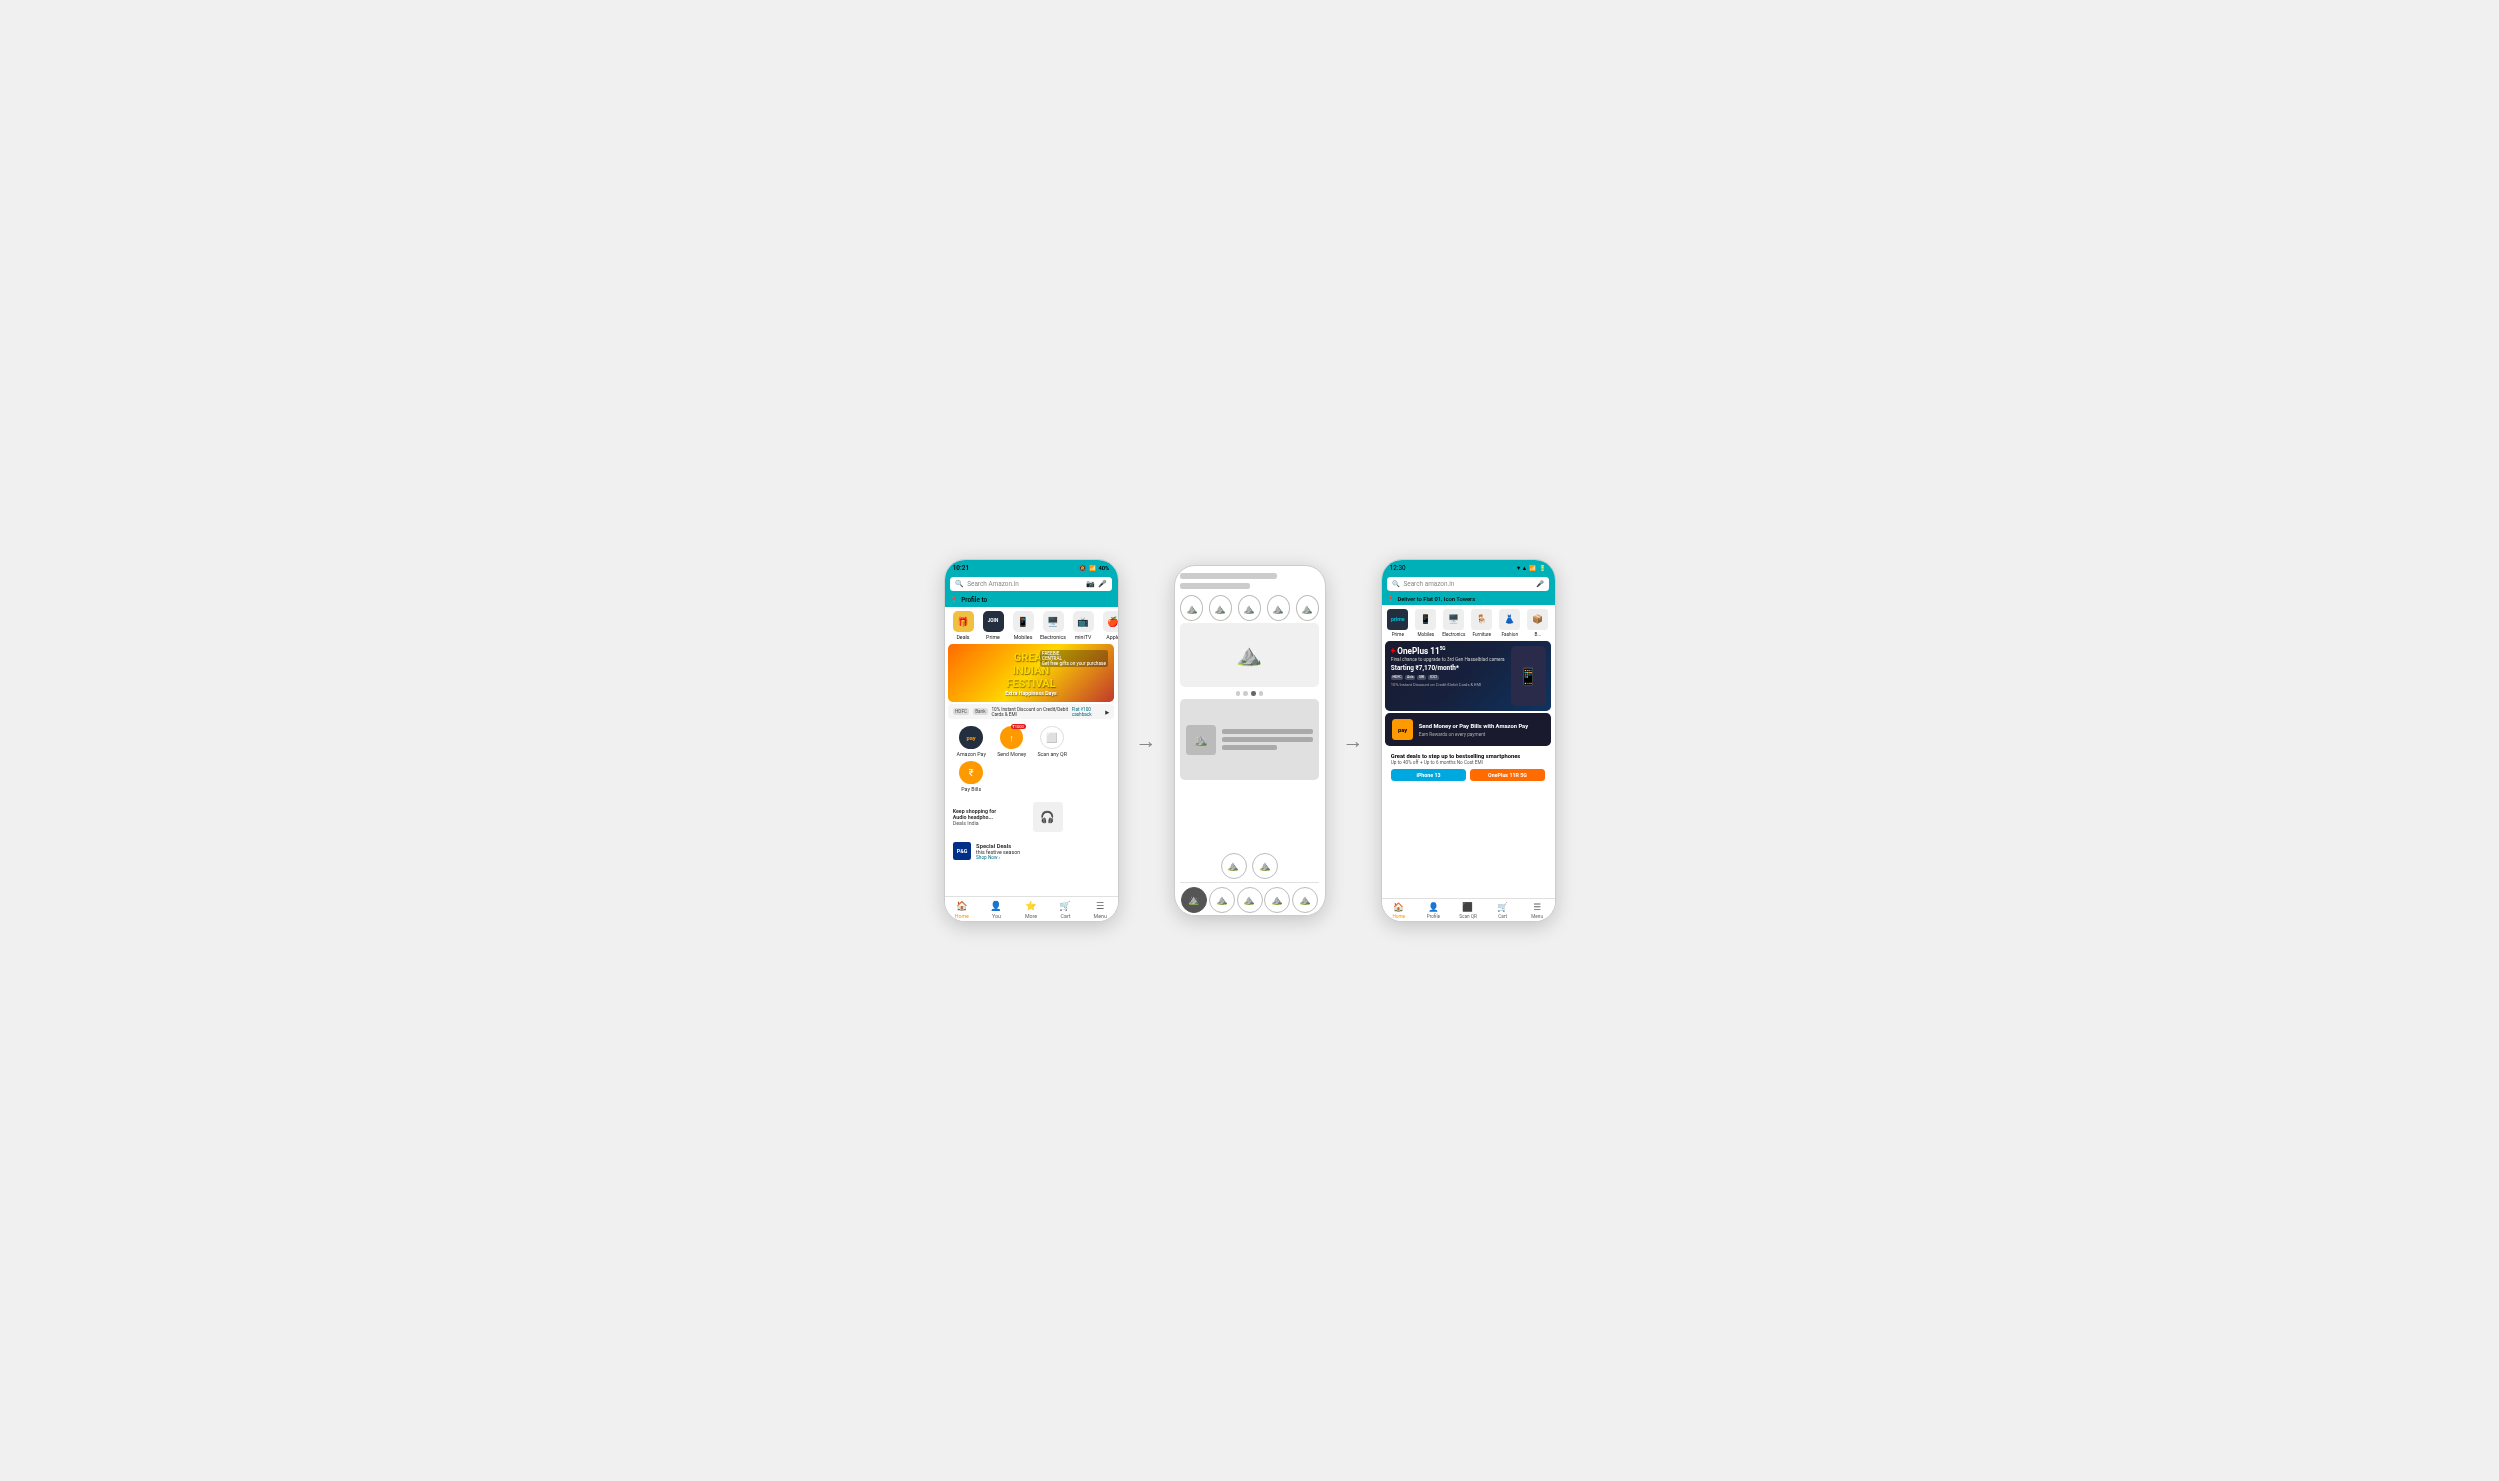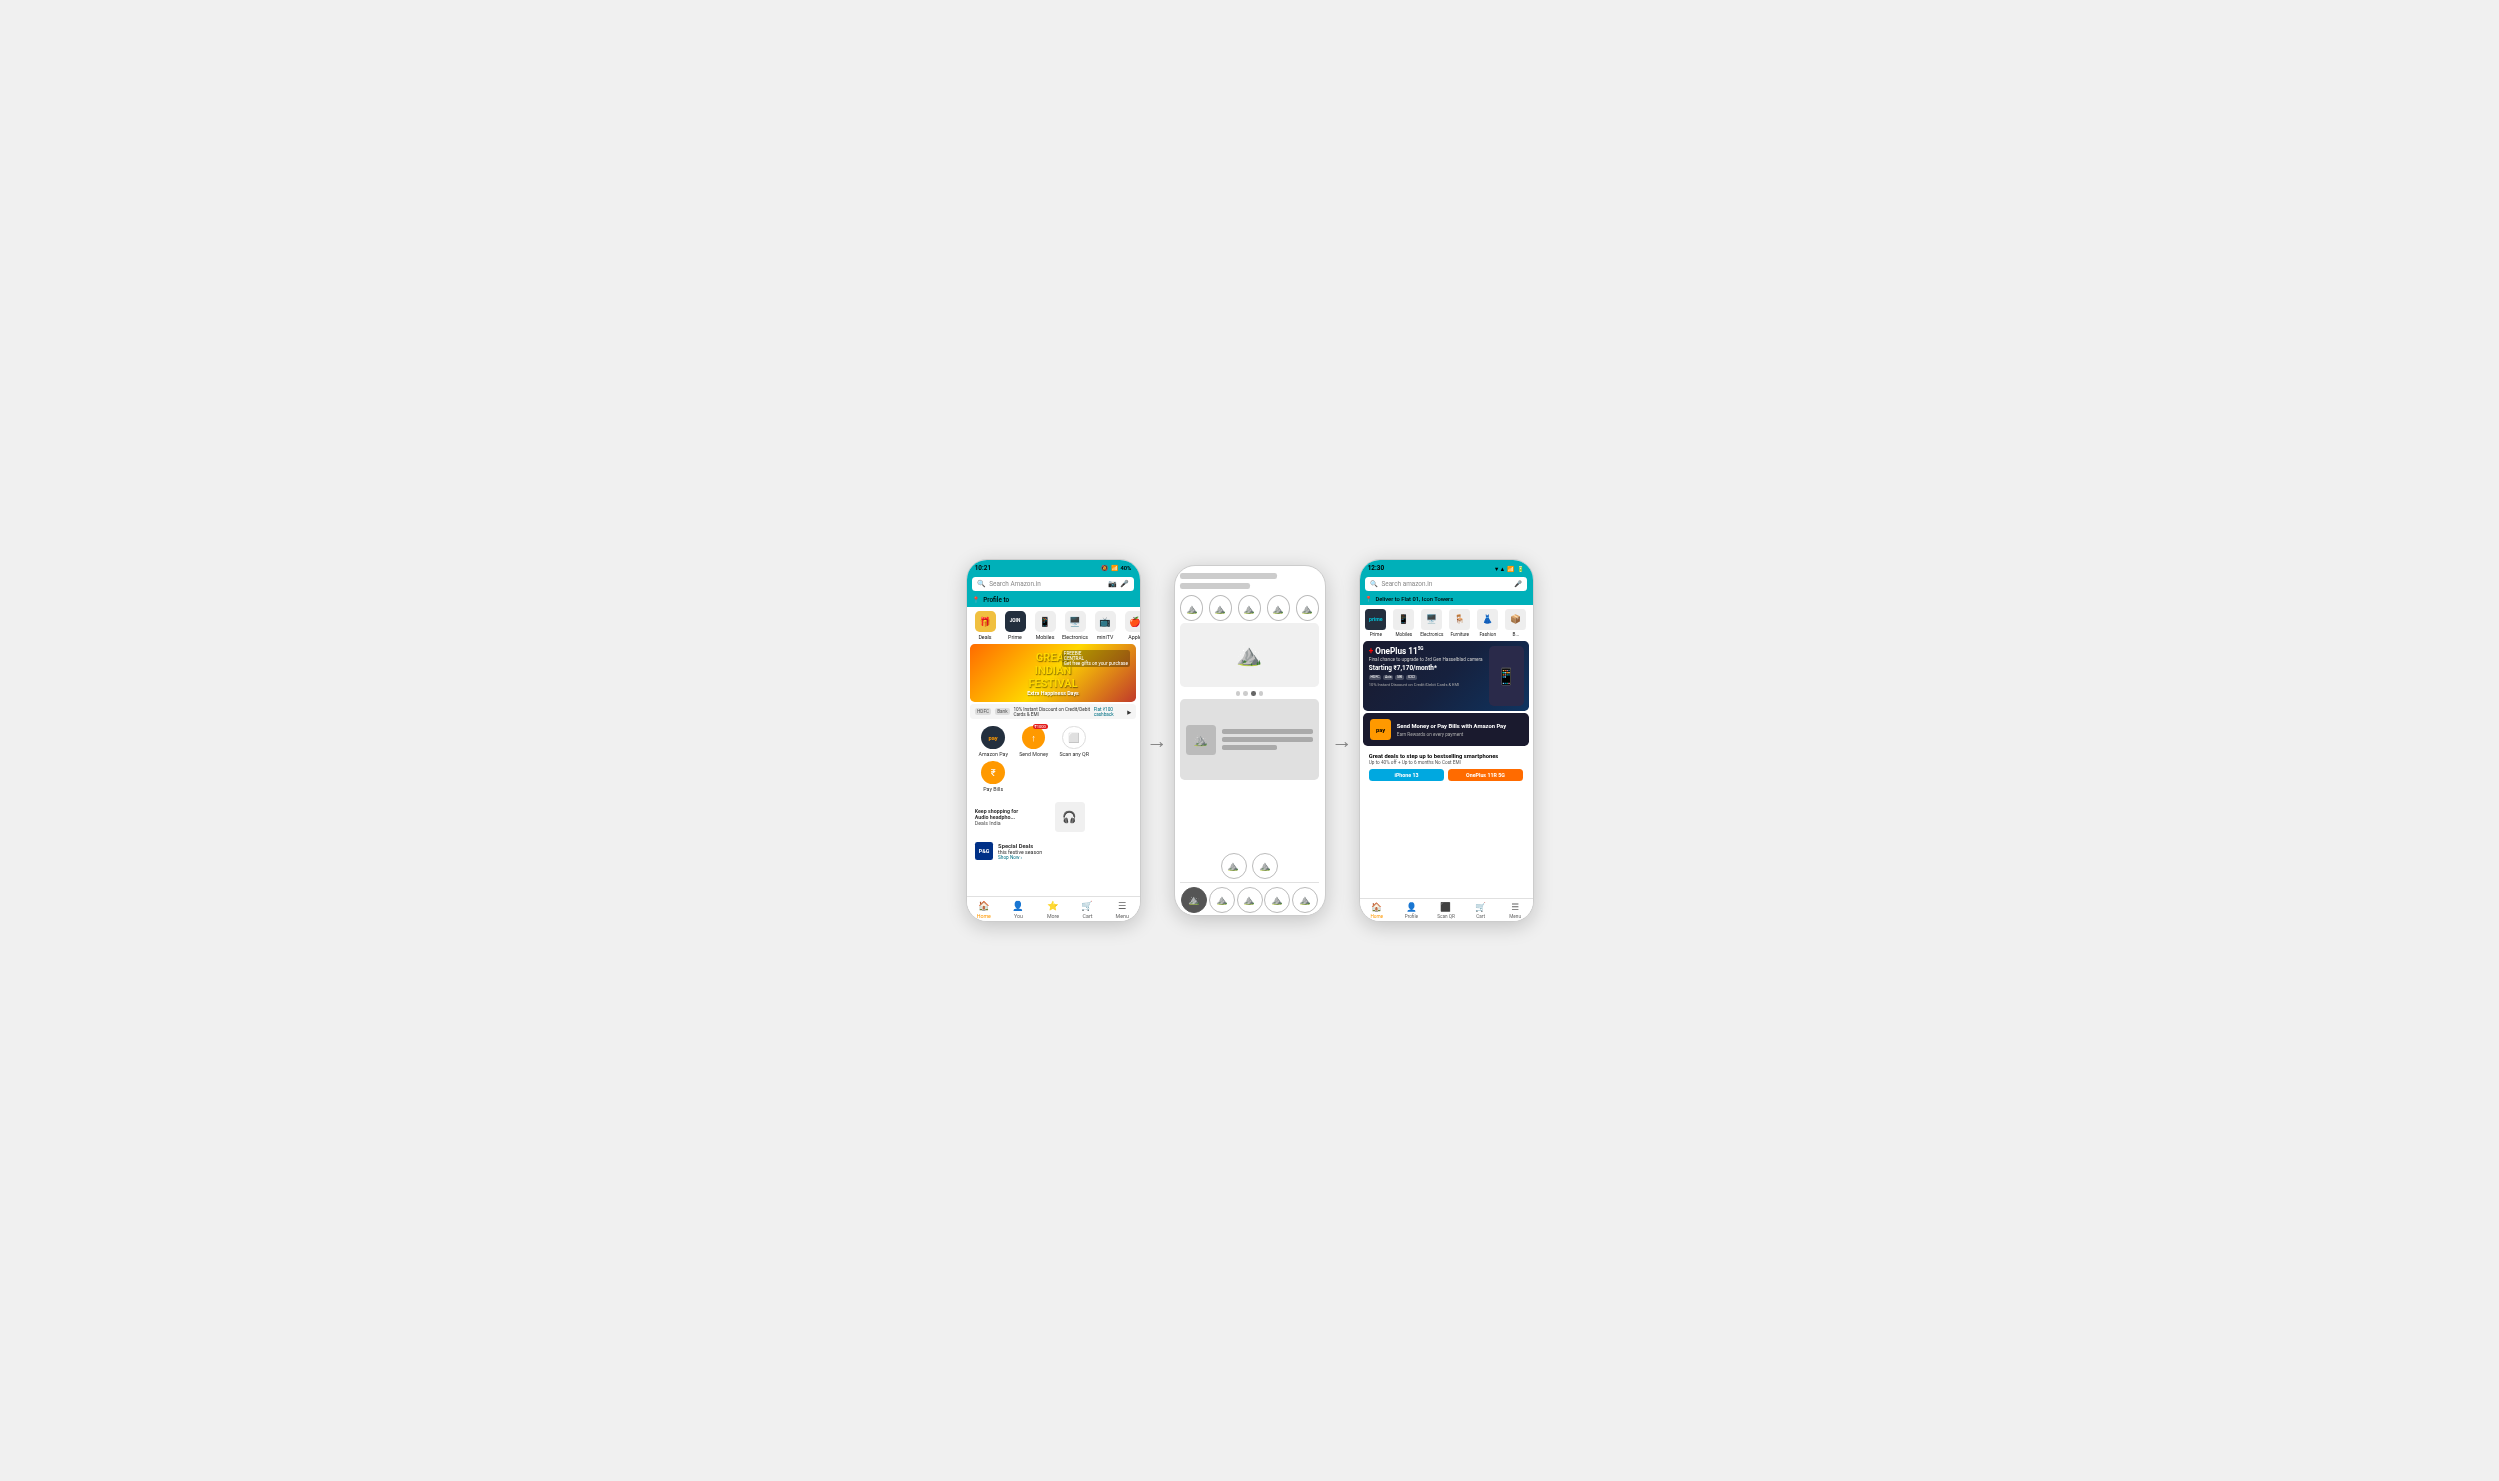--- a/index.html
+++ b/index.html
@@ -8,21 +8,21 @@
       display: flex;
       align-items: center;
       justify-content: center;
       min-height: 100vh;
       font-family: -apple-system, BlinkMacSystemFont, 'Segoe UI', Roboto, sans-serif;
     }
     .scene {
       display: flex;
       align-items: center;
       justify-content: center;
-      gap: 6px;
+      gap: 17px;
       padding: 23.4px;
       background: #f0f0f0;
       width: 100%;
       max-width: 702px;
     }
     .arrow {
       font-size: 21px;
       color: #888;
       flex-shrink: 0;
     }
@@ -350,24 +350,24 @@
       background: #555;
       border-color: #555;
       color: #fff;
     }
 
     
     .p3-status {
       background: #00b0b9;
       display: flex;
       justify-content: space-between;
-      align-items: flex-end;
+      align-items: center;
       padding: 3.5px 8.2px 2.3px;
       font-size: 6.4px;
-      font-weight: 700;
+      font-weight: 400;
       color: #000;
     }
     .p3-search-bar {
       background: #00b0b9;
       padding: 3.5px 5.8px 4.7px;
     }
     .p3-search-inner {
       background: #fff;
       border-radius: 3.5px;
       display: flex;

